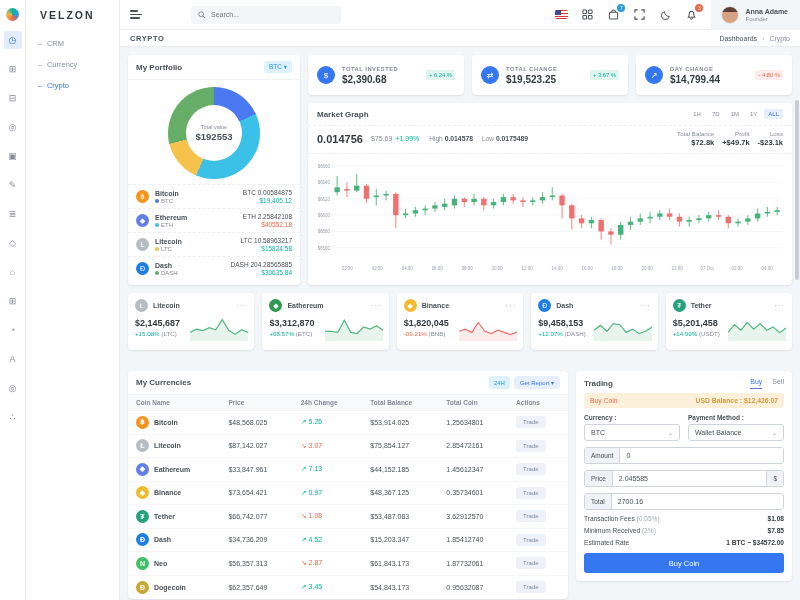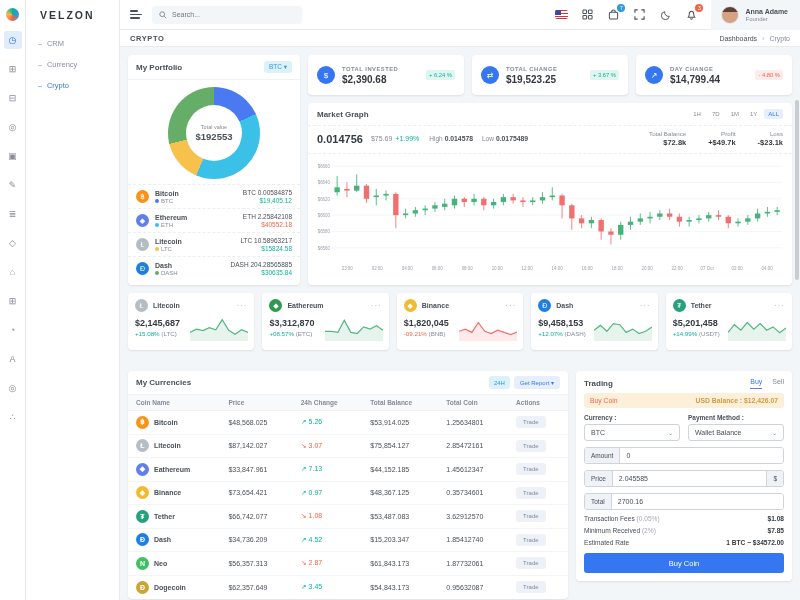--- a/index.html
+++ b/index.html
@@ -25,21 +25,21 @@
   .submenu{ position:fixed; left:26px; top:0; width:94px; height:600px; background:#fff;
     border-right:1px solid var(--bord); z-index:20; }
   .brand{ font-size:10.5px; font-weight:bold; letter-spacing:2px; color:#32383e; padding:9px 0 12px 14px; }
   .menu-item{ display:flex; align-items:center; gap:5px; padding:6px 0 6px 12px;
     font-size:7.5px; color:#888ea2; cursor:pointer; }
   .menu-item .dash{ font-size:7px; }
   .menu-item.active{ color:var(--pri); }
 
   
   .topbar{ position:fixed; left:120px; right:0; top:0; height:30px; background:#fff;
-    border-bottom:1px solid var(--bord); display:flex; align-items:center; z-index:10; padding-left:10px; }
+    border-bottom:1px solid var(--bord); display:flex; align-items:center; z-index:10; padding-left:10px;gap:39px; }
   .hamb{ width:12px; display:flex; flex-direction:column; gap:2px; margin-right:10px; cursor:pointer; }
   .hamb span{ height:1.4px; background:#495057; border-radius:1px; }
   .hamb span:nth-child(1){ width:8px; } .hamb span:nth-child(2){ width:12px; } .hamb span:nth-child(3){ width:10px; }
   .searchbox{ display:flex; align-items:center; gap:5px; background:#f3f6f9; border-radius:3px;
     height:18px; width:150px; padding:0 7px; }
   .searchbox input{ border:none; background:transparent; outline:none; font-size:7px; color:#495057; width:110px;
     font-family:"Liberation Sans", sans-serif; }
   .top-right{ margin-left:auto; display:flex; align-items:center; gap:13px; }
   .tico{ position:relative; width:13px; height:13px; display:flex; align-items:center; justify-content:center;
     color:#495057; cursor:pointer; font-size:10px; }
@@ -110,21 +110,21 @@
   .rbtn{ font-size:6px; color:#878a99; background:transparent; border:none; padding:2px 4px;
     border-radius:2px; cursor:pointer; font-family:"Liberation Sans",sans-serif; }
   .rbtn.active{ background:var(--soft-pri); color:var(--pri); }
   .mg-stats{ display:flex; align-items:center; padding:4px 9px 6px; border-top:1px dashed #eceef0;
     border-bottom:1px dashed #eceef0; }
   .mg-price{ font-size:11px; font-weight:bold; color:#343a40; margin-right:8px; }
   .mg-usd{ font-size:7px; color:#878a99; margin-right:3px; }
   .mg-chg{ font-size:7px; margin-right:10px; }
   .hl-lbl{ font-size:6.5px; color:#878a99; margin-right:2px; }
   .hl-val{ font-size:6.8px; font-weight:bold; color:#495057; margin-right:9px; }
-  .mg-right{ margin-left:auto; display:flex; gap:22px; }
+  .mg-right{ margin-left:auto; display:flex; gap:8px; }
   .mg-col{ text-align:right; }
   .mg-col .l{ font-size:6.2px; color:#878a99; }
   .mg-col .v{ font-size:7.5px; font-weight:bold; margin-top:1px; color:#343a40; }
   .mg-chart{ padding:2px 4px 2px 2px; }
 
   
   .row2{ display:flex; gap:8px; margin-top:8px; }
   .ccard{ flex:1; height:57px; padding:6px 7px; position:relative; }
   .cc-head{ display:flex; align-items:center; gap:5px; }
   .cc-name{ font-size:7px; font-weight:bold; color:#495057; }

